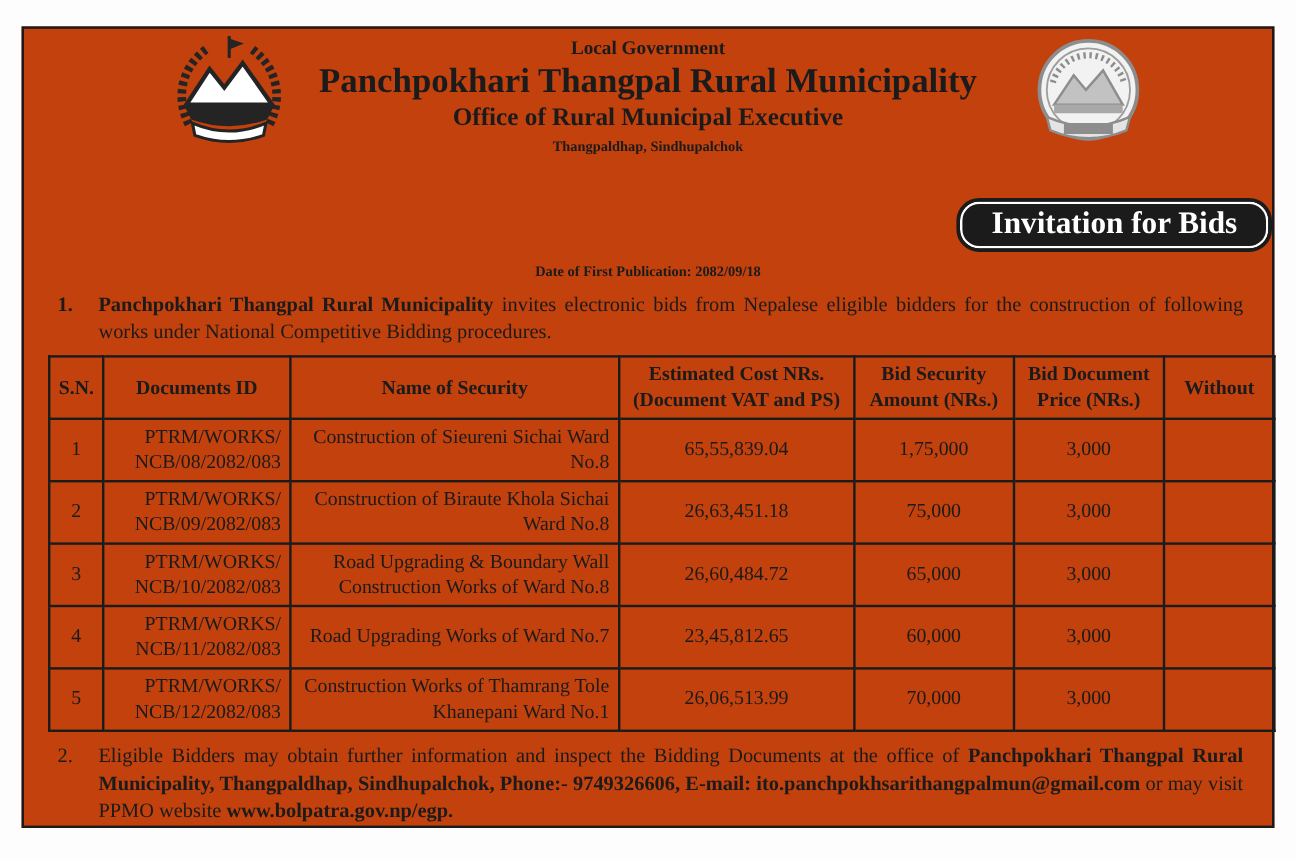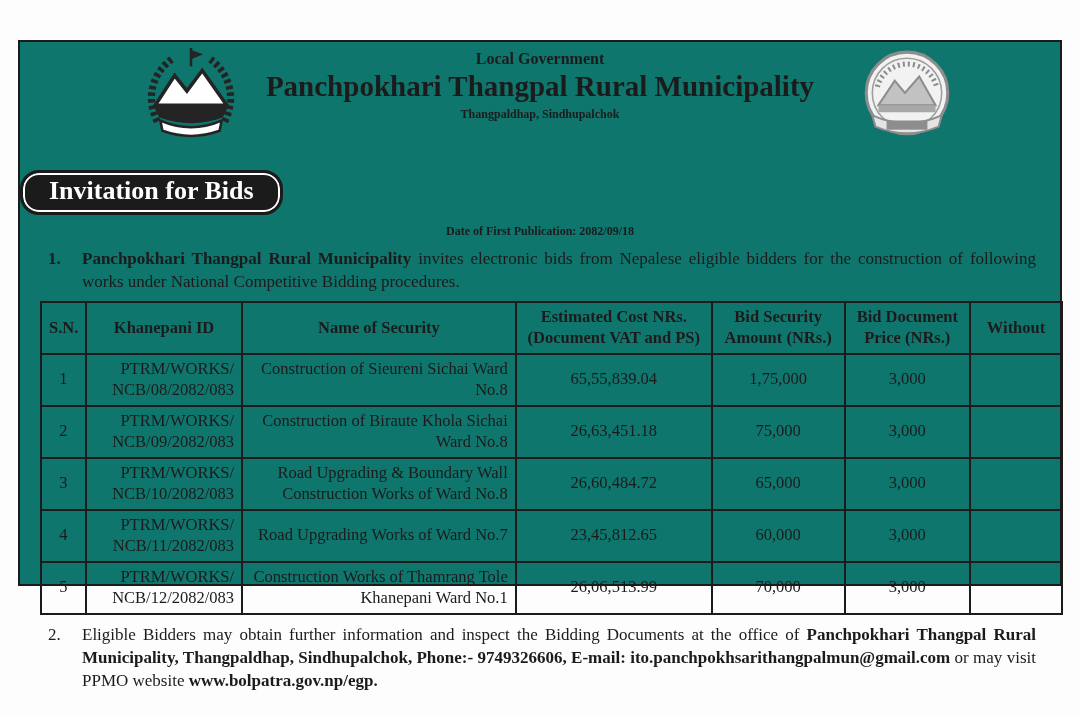--- a/index.html
+++ b/index.html
@@ -5,36 +5,36 @@
   * { margin: 0; padding: 0; box-sizing: border-box; }
   html, body {
     width: 1080px; height: 716px;
     background: #fdfdfd;
     font-family: "Liberation Serif", serif;
     color: #1b1b1b;
     overflow: hidden;
   }
   .doc {
     position: absolute;
-    left: 18px; top: 40px;
-    width: 1044px; height: 546px;
+    left: 18px; top: 22px;
+    width: 1044px; height: 668px;
     border: 2px solid #1b1b1b;
-    background: #0f766e;
+    background: #c2410c;
   }
   
   .header { position: relative; padding-top: 8px; height: 118px; }
   .logo-left  { position: absolute; left: 118px; top: 4px;  width: 106px; height: 94px; }
   .logo-right { position: absolute; right: 100px; top: 4px; width: 106px; height: 100px; }
   .header-text { text-align: center; padding: 0 230px; }
   .hdr-line1 { font-size: 16px; font-weight: bold; }
   .hdr-title { font-size: 29px; font-weight: bold; line-height: 1.12; margin-top: 2px; }
   .hdr-line3 { font-size: 21px; font-weight: bold; margin-top: 1px; }
   .hdr-line4 { font-size: 12px; font-weight: bold; margin-top: 5px; }
   
-  .banner-row { text-align: left; margin-top: 10px; }
+  .banner-row { text-align: right; margin-top: 23px; }
   .banner {
     display: inline-block;
     background: #1b1b1b;
     color: #ffffff;
     font-size: 26px;
     font-weight: bold;
     line-height: 1.1;
     padding: 4px 26px 6px;
     border: 3px solid #1b1b1b;
     border-radius: 19px;
@@ -103,20 +103,21 @@
       <path d="M21,40 a30,30 0 0 1 58,0" fill="none" stroke="#8d8d8d" stroke-width="5" stroke-dasharray="2 3"></path>
       <path d="M22,58 L38,34 L48,46 L62,30 L78,58 Z" fill="#c2c2c2" stroke="#8d8d8d" stroke-width="2"></path>
       <path d="M22,58 h56 v7 h-56 z" fill="#a8a8a8"></path>
       <path d="M16,68 Q50,83 84,68 L81,79 Q50,92 19,79 Z" fill="#e4e4e4" stroke="#8d8d8d" stroke-width="2"></path>
       <rect x="30" y="73" width="40" height="9" fill="#8d8d8d"></rect>
     </svg>
 
     <div class="header-text">
       <div class="hdr-line1">Local Government</div>
       <div class="hdr-title">Panchpokhari Thangpal Rural Municipality</div>
+      <div class="hdr-line3">Office of Rural Municipal Executive</div>
       <div class="hdr-line4">Thangpaldhap, Sindhupalchok</div>
     </div>
   </div>
 
   <div class="banner-row">
     <span class="banner">Invitation for Bids</span>
   </div>
 
   <div class="date-row">Date of First Publication: 2082/09/18</div>
 
@@ -131,21 +132,21 @@
         <col style="width:15.3%">
         <col style="width:26.8%">
       <col style="width:19.2%">
         <col style="width:13.0%">
         <col style="width:12.3%">
         <col style="width:9.0%">
     </colgroup>
     <thead>
       <tr>
         <th>S.N.</th>
-        <th>Khanepani ID</th>
+        <th>Documents ID</th>
         <th>Name of Security</th>
         <th>Estimated Cost NRs. (Document VAT and PS)</th>
         <th>Bid Security Amount (NRs.)</th>
         <th>Bid Document Price (NRs.)</th>
         <th>Without</th>
       </tr>
     </thead>
     <tbody>
       <tr>
         <td class="cell-center">1</td>

